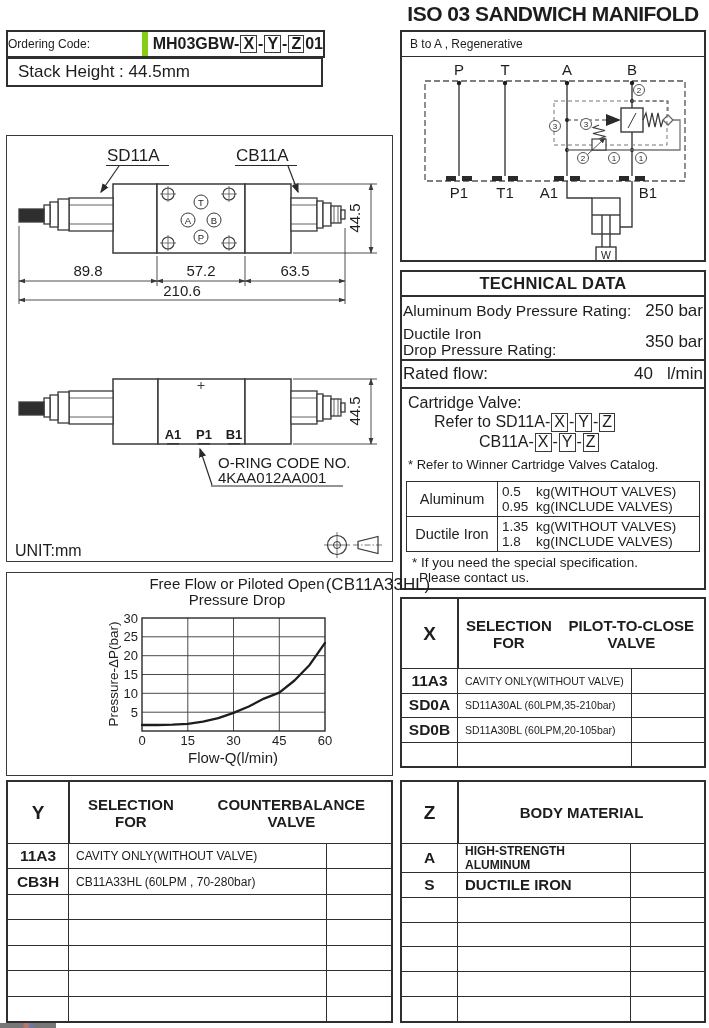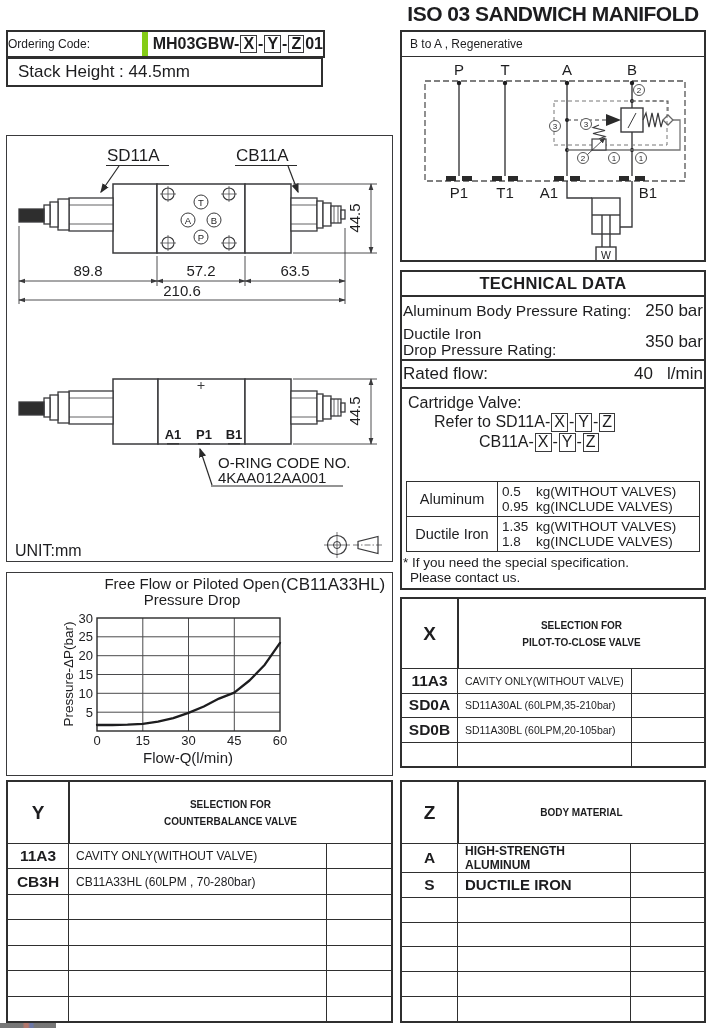--- a/index.html
+++ b/index.html
@@ -12,53 +12,53 @@
   .order-box{left:6px;top:30px;width:319px;height:28px;border:2px solid #2f2f2f;display:flex;align-items:stretch;}
   .order-label{width:150px;border-right:6px solid #84cc16;display:flex;align-items:center;padding-left:0;font-size:12px;}
   .order-code{flex:1;display:flex;align-items:center;padding-left:5px;font-size:16px;font-weight:bold;white-space:nowrap;}
   .boxed{display:inline-block;border:1.2px solid #3a3a3c;padding:0 2px;margin:0 1px;line-height:1.05;}
   .stack-box{left:6px;top:57px;width:317px;height:30px;border:2px solid #2f2f2f;display:flex;align-items:center;padding-left:10px;font-size:17px;}
   
   .regen-box{left:400px;top:30px;width:306px;height:232px;border:2px solid #2f2f2f;}
   .regen-header{height:25px;border-bottom:1.5px solid #2f2f2f;display:flex;align-items:center;padding-left:8px;font-size:12px;box-sizing:border-box;}
   
   .draw-panel{left:6px;top:135px;width:387px;height:427px;border:1.5px solid #3a3a3c;}
-  .chart-panel{left:6px;top:572px;width:387px;height:204px;border:1.5px solid #3a3a3c;}
+  .chart-panel{left:6px;top:572px;width:387px;height:204px;border:1.5px solid #3a3a3c;padding-left:45px;}
   
   .tech-box{left:400px;top:270px;width:306px;height:320px;border:2px solid #2f2f2f;display:flex;flex-direction:column;}
   .tech-header{height:24px;border-bottom:2px solid #2f2f2f;display:flex;align-items:center;justify-content:center;font-weight:bold;font-size:16.5px;letter-spacing:.3px;}
   .tech-row{display:flex;align-items:center;padding:0 1px;}
   .tech-row .lbl{flex:1;font-size:15.5px;line-height:16px;}
   .tech-row .val{font-size:17px;white-space:nowrap;}
   .tech-r1{height:30px;}
   .tech-r2{height:36px;border-bottom:2px solid #2f2f2f;}
   .tech-r3{height:28px;border-bottom:2px solid #2f2f2f;}
   .tech-r3 .lbl{font-size:17px;}
   .cart-sec{height:93px;padding:4px 6px 0 6px;font-size:16px;line-height:19px;}
   .cart-l2{margin-left:26px;white-space:nowrap;}
   .cart-l3{margin-left:71px;white-space:nowrap;}
   .cart-note{font-size:13px;margin-top:3px;}
   .wt-table{margin:0 4px;border:1.5px solid #2f2f2f;}
   .wt-row{display:flex;height:34px;}
   .wt-row:first-child{border-bottom:1.5px solid #2f2f2f;}
   .wt-mat{width:90px;border-right:1.5px solid #2f2f2f;display:flex;align-items:center;justify-content:center;font-size:14.5px;}
   .wt-vals{flex:1;padding:2px 4px;font-size:13.5px;line-height:15px;display:flex;flex-direction:column;justify-content:center;}
   .wt-num{display:inline-block;width:34px;}
-  .tech-foot{padding:3px 1px;font-size:13.5px;line-height:15px;}
+  .tech-foot{padding:3px 10px;font-size:13.5px;line-height:15px;}
   .tech-foot .l2{padding-left:7px;}
   
   .sel-table{border:2px solid #2f2f2f;display:flex;flex-direction:column;}
   .sel-x{left:400px;top:597px;width:306px;height:171px;}
   .sel-y{left:6px;top:780px;width:387px;height:243px;}
   .sel-z{left:400px;top:780px;width:306px;height:243px;}
   .sel-head{display:flex;align-items:stretch;border-bottom:1.5px solid #2f2f2f;}
   .sel-x .sel-head{height:69px;}
   .sel-y .sel-head,.sel-z .sel-head{height:61px;}
   .sel-key{display:flex;align-items:center;justify-content:center;font-weight:bold;font-size:19px;border-right:2px solid #2f2f2f;}
-  .sel-title{flex:1;display:flex;flex-direction:column;align-items:center;justify-content:center;font-weight:bold;font-size:10px;line-height:17px;text-align:center;}
+  .sel-title{flex:1;display:flex;flex-direction:row;align-items:center;justify-content:center;font-weight:bold;font-size:15px;line-height:17px;text-align:center;}
   .sel-row{flex:1;display:flex;align-items:stretch;border-bottom:1.5px solid #2f2f2f;}
   .sel-row:last-child{border-bottom:none;}
   .sel-code{display:flex;align-items:center;justify-content:center;font-weight:bold;font-size:15.5px;border-right:1.5px solid #2f2f2f;}
   .sel-desc{display:flex;align-items:center;padding-left:7px;border-right:1.5px solid #2f2f2f;}
   .sel-x .sel-key,.sel-z .sel-key{width:55px;}
   .sel-y .sel-key{width:60px;}
   .sel-x .sel-code,.sel-z .sel-code{width:55px;}
   .sel-y .sel-code{width:60px;}
   .sel-x .sel-desc{width:166px;font-size:10.5px;}
   .sel-y .sel-desc{width:250px;font-size:12px;}
@@ -358,20 +358,21 @@
     <span class="val"><span>40</span>&nbsp;&nbsp;&nbsp;<span>l/min</span></span>
   </div>
   <div class="cart-sec">
     <div>Cartridge Valve:</div>
     <div class="cart-l2">
       <span>Refer to</span>&nbsp;<span>SD11A-</span><span class="boxed">X</span><span>-</span><span class="boxed">Y</span><span>-</span><span class="boxed">Z</span>
     </div>
     <div class="cart-l3">
       <span>CB11A-</span><span class="boxed">X</span><span>-</span><span class="boxed">Y</span><span>-</span><span class="boxed">Z</span>
     </div>
+    <div class="cart-note">* Refer to Winner Cartridge Valves Catalog.</div>
   </div>
   <div class="wt-table">
     <div class="wt-row">
       <div class="wt-mat">Aluminum</div>
       <div class="wt-vals">
         <div><span class="wt-num">0.5</span><span>kg(WITHOUT VALVES)</span></div>
         <div><span class="wt-num">0.95</span><span>kg(INCLUDE VALVES)</span></div>
       </div>
     </div>
     <div class="wt-row">

